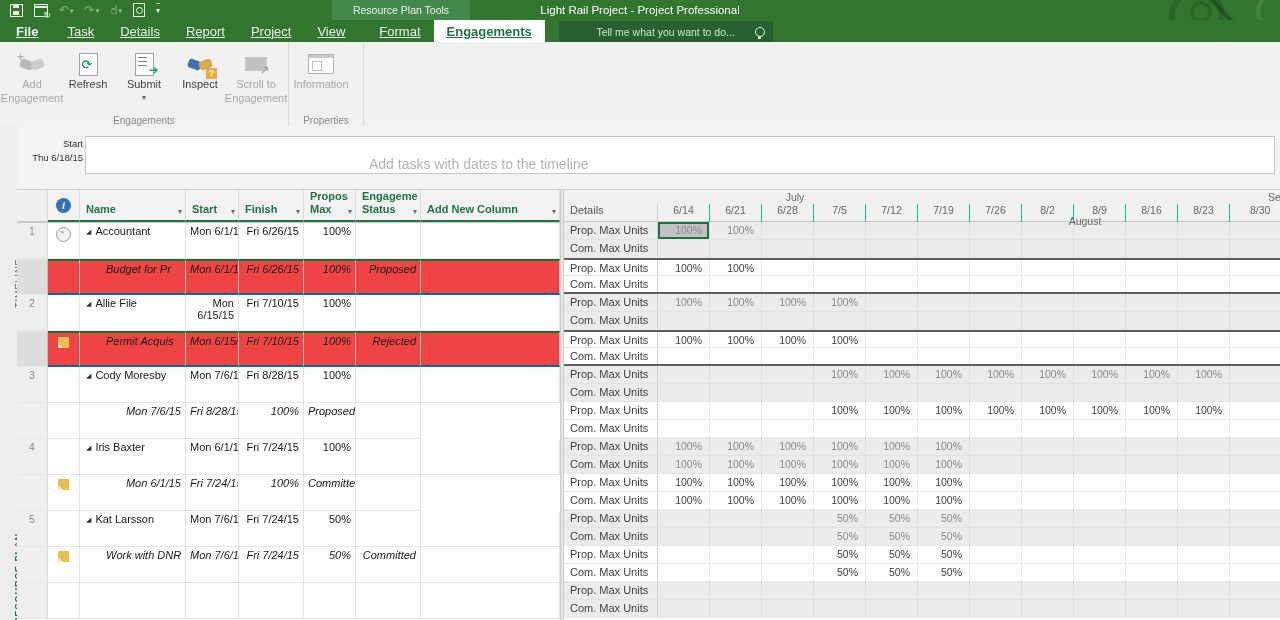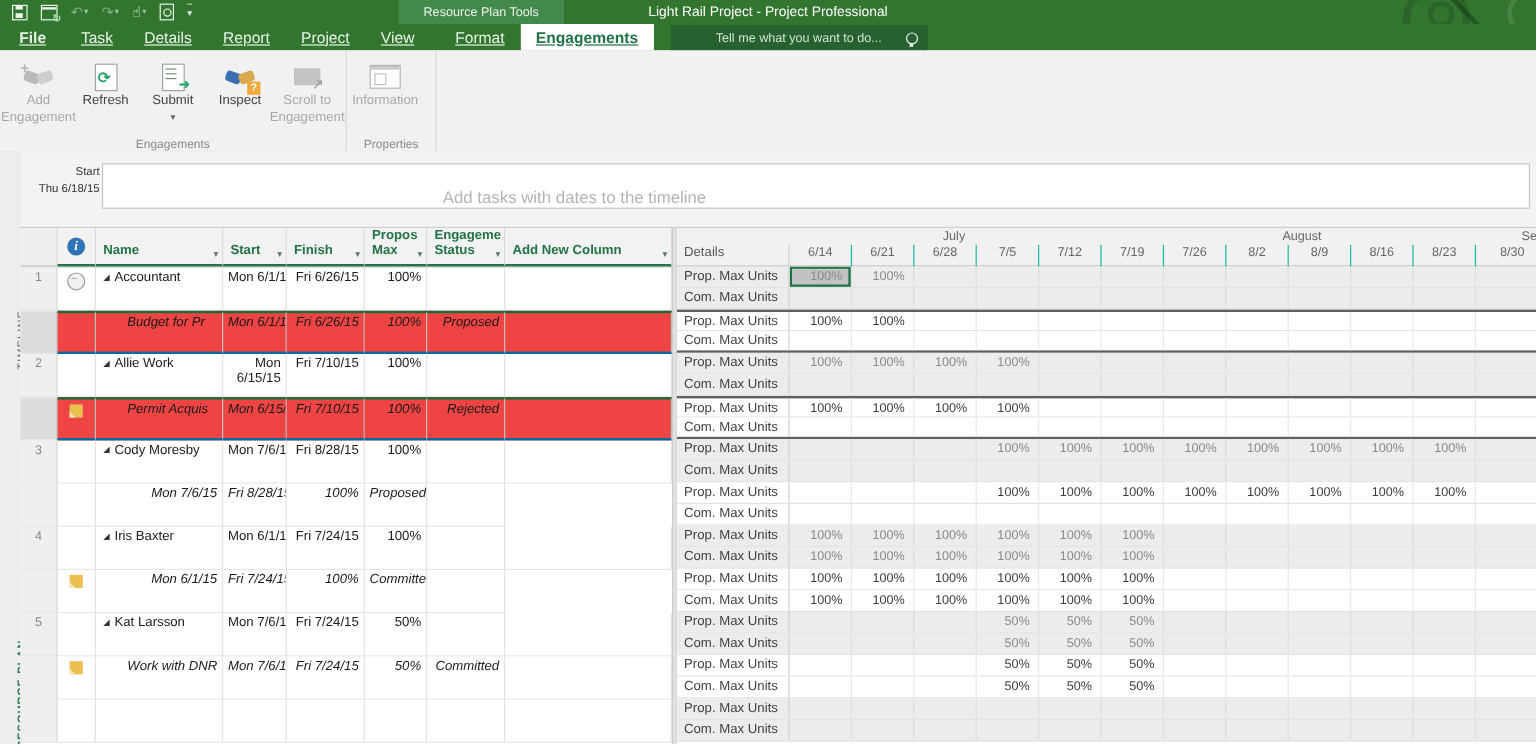--- a/index.html
+++ b/index.html
@@ -340,21 +340,21 @@
         <div class="tcell c-name"><span>Budget for Pr</span></div>
         <div class="tcell c-start nowrap">Mon 6/1/15</div>
         <div class="tcell c-finish nowrap">Fri 6/26/15</div>
         <div class="tcell c-max">100%</div>
         <div class="tcell c-status">Proposed</div>
         <div class="tcell"></div>
       </div>
       <div class="tcols trow ">
         <div class="tcell c-num">2</div>
         <div class="tcell c-ind"></div>
-        <div class="tcell c-name"><span class="tri">◢</span><span>Allie Work</span></div>
+        <div class="tcell c-name"><span class="tri">◢</span><span>Allie File</span></div>
         <div class="tcell c-start">Mon 6/15/15</div>
         <div class="tcell c-finish nowrap">Fri 7/10/15</div>
         <div class="tcell c-max">100%</div>
         <div class="tcell c-status"></div>
         <div class="tcell"></div>
       </div>
       <div class="tcols trow sub selrow">
         <div class="tcell c-num"></div>
         <div class="tcell c-ind">
           <div class="note-icon"></div>
@@ -440,21 +440,21 @@
       </div>
     </div>
 </div>
 
 <div id="splitter"></div>
 
 <div id="details">
   <div id="dhead">
     <div id="dmonths">
         <span class="month" style="left: 231px; transform: translateX(-50%);">July</span>
-        <span class="month" style="left: 521px; transform: translateX(-50%);">August</span>
+        <span class="month" style="left: 521px; transform: translateX(-50%); margin-top: 24px;">August</span>
         <span class="month" style="left: 704px;">September</span>
       </div>
     <div id="ddaterow">
         <div class="dlabelcol">Details</div>
         <div class="dcol">6/14</div>
         <div class="dcol">6/21</div>
         <div class="dcol">6/28</div>
         <div class="dcol">7/5</div>
         <div class="dcol">7/12</div>
         <div class="dcol">7/19</div>

